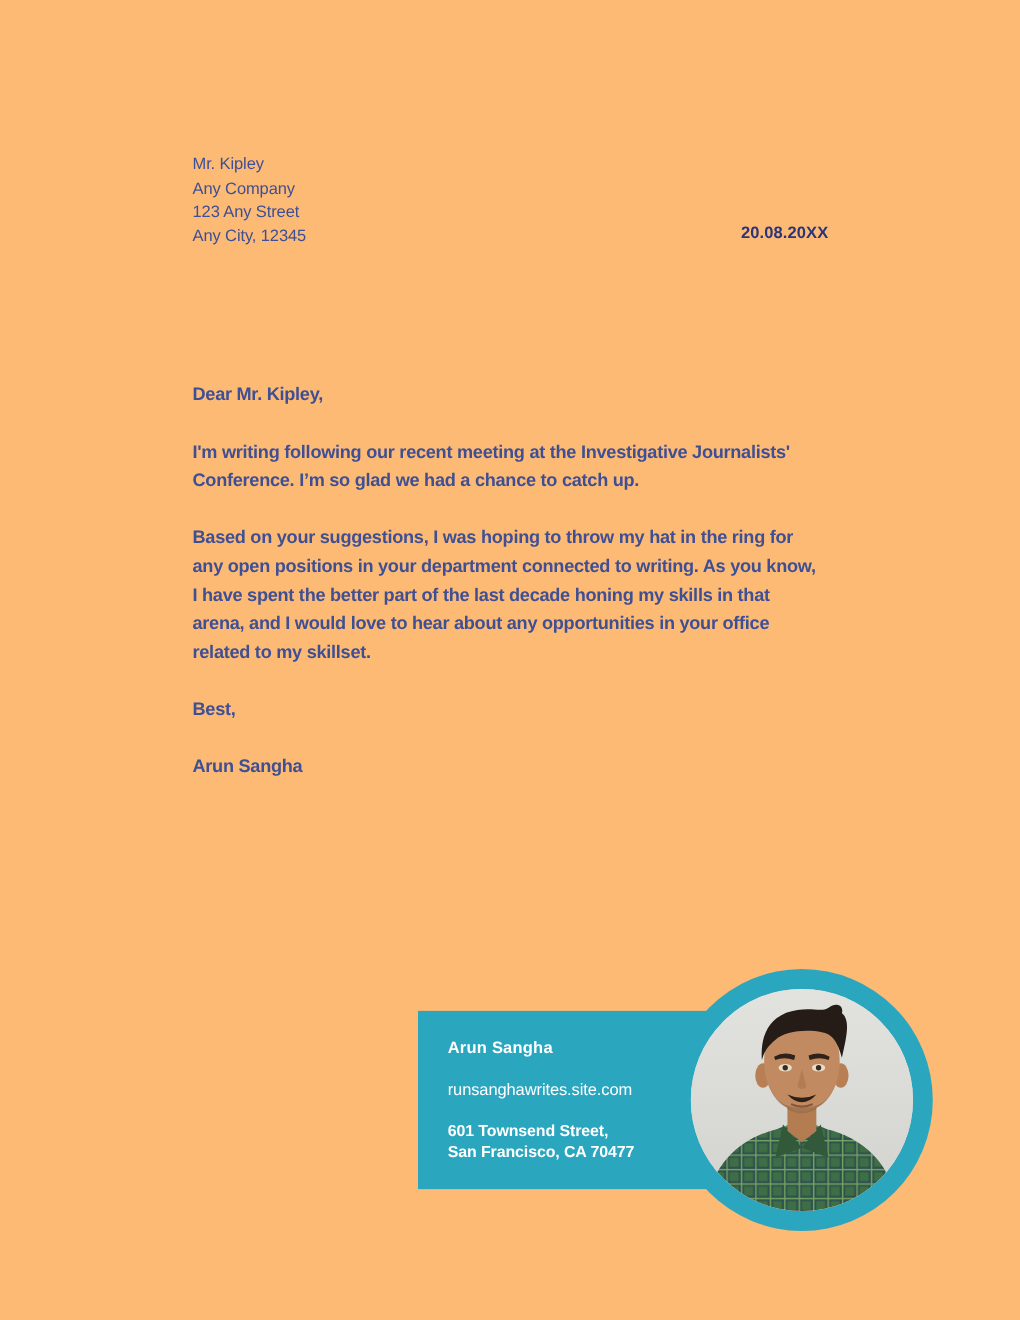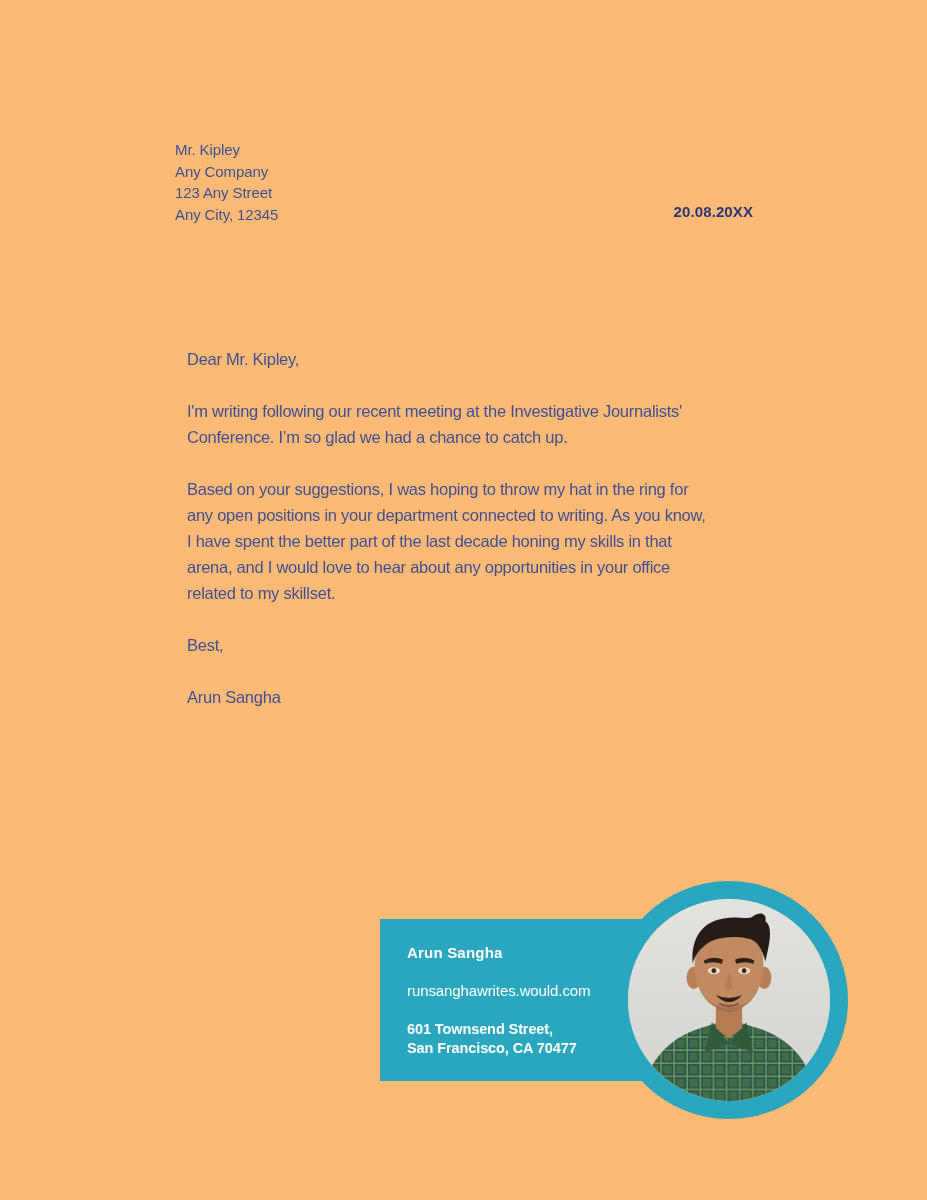--- a/index.html
+++ b/index.html
@@ -40,22 +40,23 @@
     position: absolute;
     left: 175px;
     top: 346px;
     width: 600px;
     color: #3E4F94;
     font-size: 16.5px;
     line-height: 26px;
     letter-spacing: -0.25px;
   }
   .letter-body p {
-    margin: 0 0 26px 12px;
+    margin: 0 0 26px 0;
     white-space: pre;
+    font-weight: bold;
   }
   
   .contact-card {
     position: absolute;
     left: 380px;
     top: 919px;
     width: 349px;
     height: 162px;
     background: #2AA6BF;
     color: #FFFFFF;
@@ -119,21 +120,21 @@
 any open positions in your department connected to writing. As you know,
 I have spent the better part of the last decade honing my skills in that
 arena, and I would love to hear about any opportunities in your office
 related to my skillset.</p>
     <p>Best,</p>
     <p>Arun Sangha</p>
   </div>
 
   <div class="contact-card">
     <div class="contact-name">Arun Sangha</div>
-    <div class="contact-website">runsanghawrites.would.com</div>
+    <div class="contact-website">runsanghawrites.site.com</div>
     <div class="contact-address">
       <div>601 Townsend Street,</div>
       <div>San Francisco, CA 70477</div>
     </div>
   </div>
 
   <div class="photo-ring">
     <div class="photo-clip">
       <svg viewBox="0 0 200 200" role="img">
         <defs>

